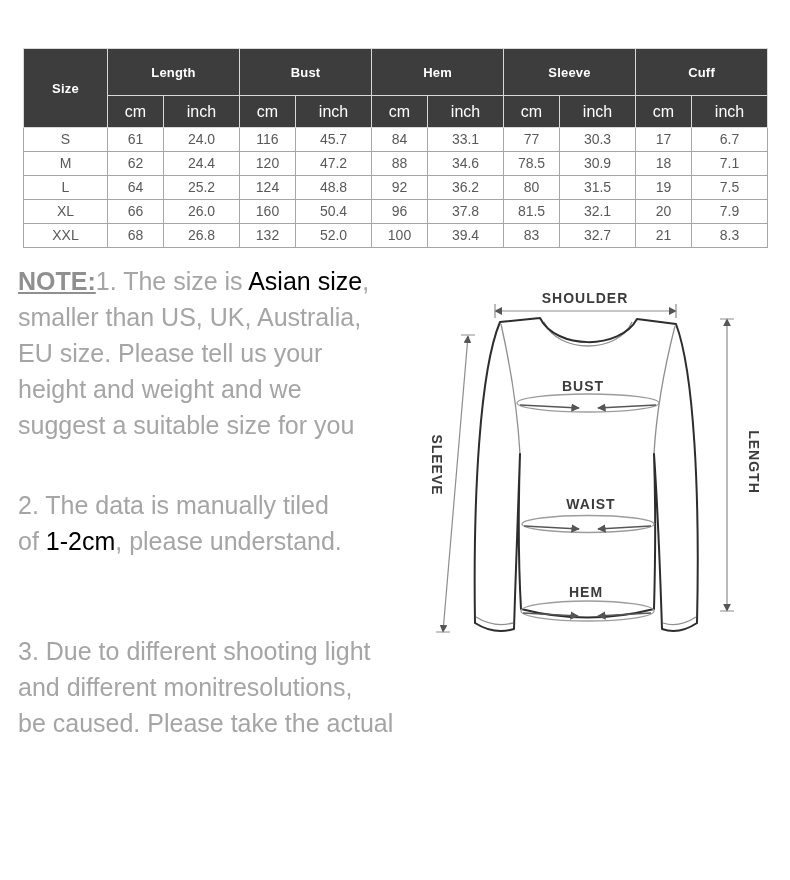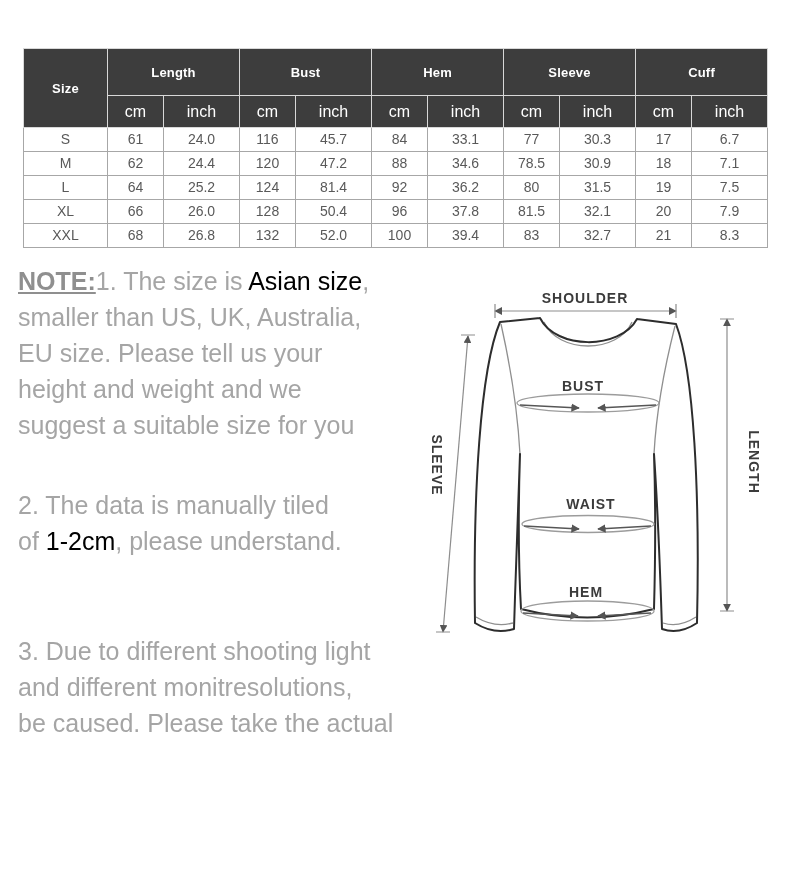--- a/index.html
+++ b/index.html
@@ -102,33 +102,33 @@
           <td>78.5</td>
           <td>30.9</td>
           <td>18</td>
           <td>7.1</td>
         </tr>
         <tr>
           <td>L</td>
           <td>64</td>
           <td>25.2</td>
           <td>124</td>
-          <td>81.4</td>
+          <td>48.8</td>
           <td>92</td>
           <td>36.2</td>
           <td>80</td>
           <td>31.5</td>
           <td>19</td>
           <td>7.5</td>
         </tr>
         <tr>
           <td>XL</td>
           <td>66</td>
           <td>26.0</td>
-          <td>128</td>
+          <td>160</td>
           <td>50.4</td>
           <td>96</td>
           <td>37.8</td>
           <td>81.5</td>
           <td>32.1</td>
           <td>20</td>
           <td>7.9</td>
         </tr>
         <tr>
           <td>XXL</td>

